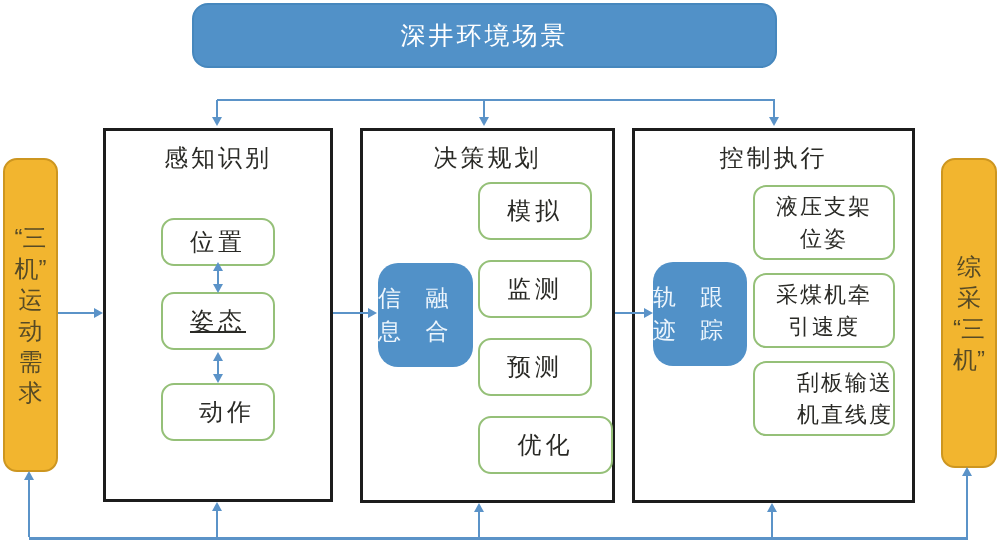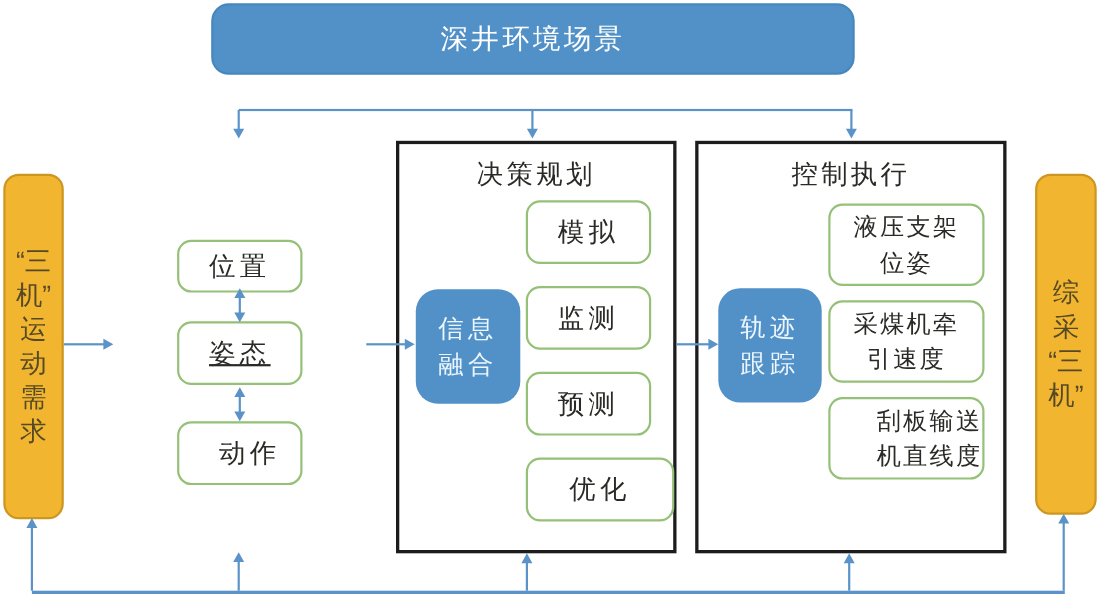--- a/index.html
+++ b/index.html
@@ -28,21 +28,21 @@
     position:absolute;background:#ffffff;border:2.5px solid var(--green-border);
     border-radius:13px;box-sizing:border-box;
     display:flex;flex-direction:column;align-items:center;justify-content:center;
     color:var(--label-ink);
   }
   .leaf .one-line{font-size:24px;letter-spacing:4px;}
   .leaf .two-line{font-size:22px;letter-spacing:2px;line-height:32px;text-align:center;}
   
   .hub{
     position:absolute;background:var(--blue);border-radius:20px;
-    display:flex;flex-direction:column;align-items:center;justify-content:center;
+    display:flex;align-items:center;justify-content:center;
     box-sizing:border-box;
   }
   .hub div{color:var(--hub-text);font-size:23px;letter-spacing:4px;line-height:33px;}
   
   .side-panel{
     position:absolute;width:55px;background:var(--orange);
     border:2px solid var(--orange-border);border-radius:14px;box-sizing:border-box;
     display:flex;flex-direction:column;align-items:center;justify-content:center;
   }
   .side-panel .vchar{
@@ -84,20 +84,23 @@
     <div class="vchar">求</div>
   </div>
 
   <div class="side-panel" style="left:941px;top:158px;height:310px;width:56px;">
     <div class="vchar">综</div>
     <div class="vchar">采</div>
     <div class="vchar">“三</div>
     <div class="vchar">机”</div>
   </div>
 
+  <div class="main-box" style="left:103px;width:230px;height:374px;">
+    <div class="box-title">感知识别</div>
+  </div>
   <div class="leaf" style="left:161px;top:218px;width:114px;height:48px;justify-content:center;">
     <div class="one-line">位置</div>
   </div>
   <div class="leaf" style="left:161px;top:292px;width:114px;height:58px;text-decoration:underline;">
     <div class="one-line">姿态</div>
   </div>
   <div class="leaf" style="left:161px;top:383px;width:114px;height:58px;padding-left:18px;">
     <div class="one-line">动作</div>
   </div>
 

